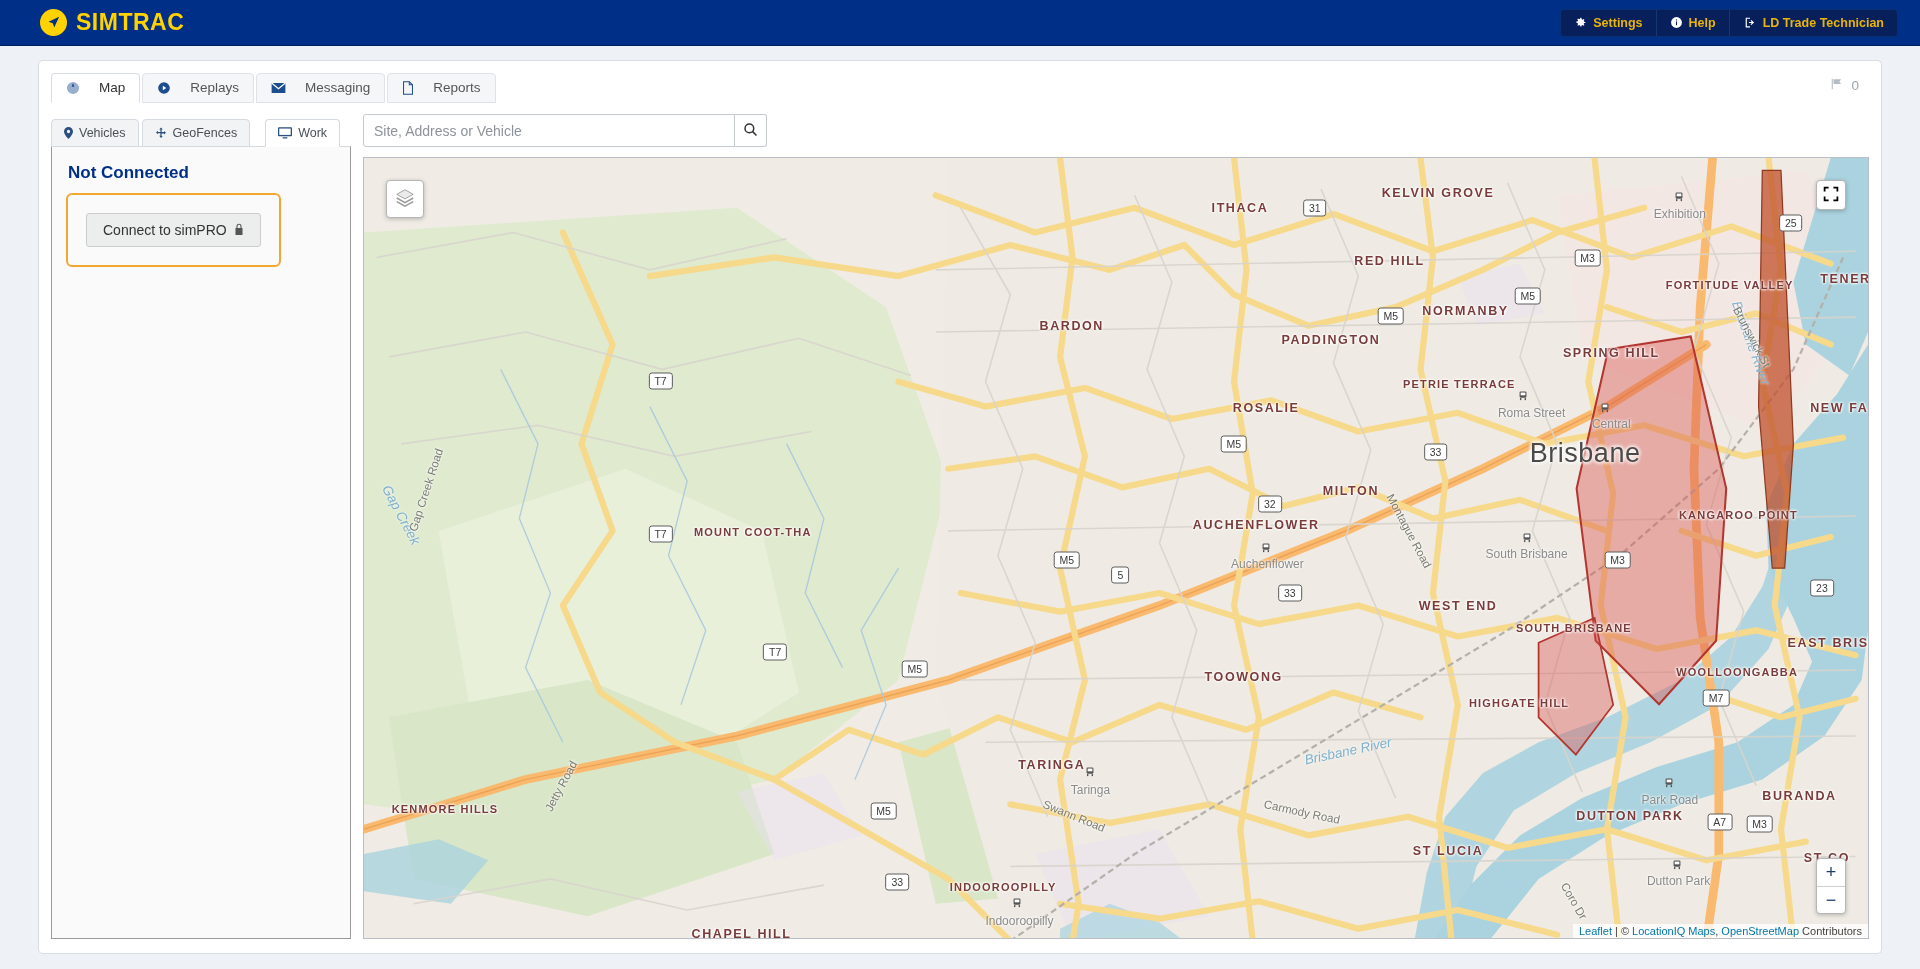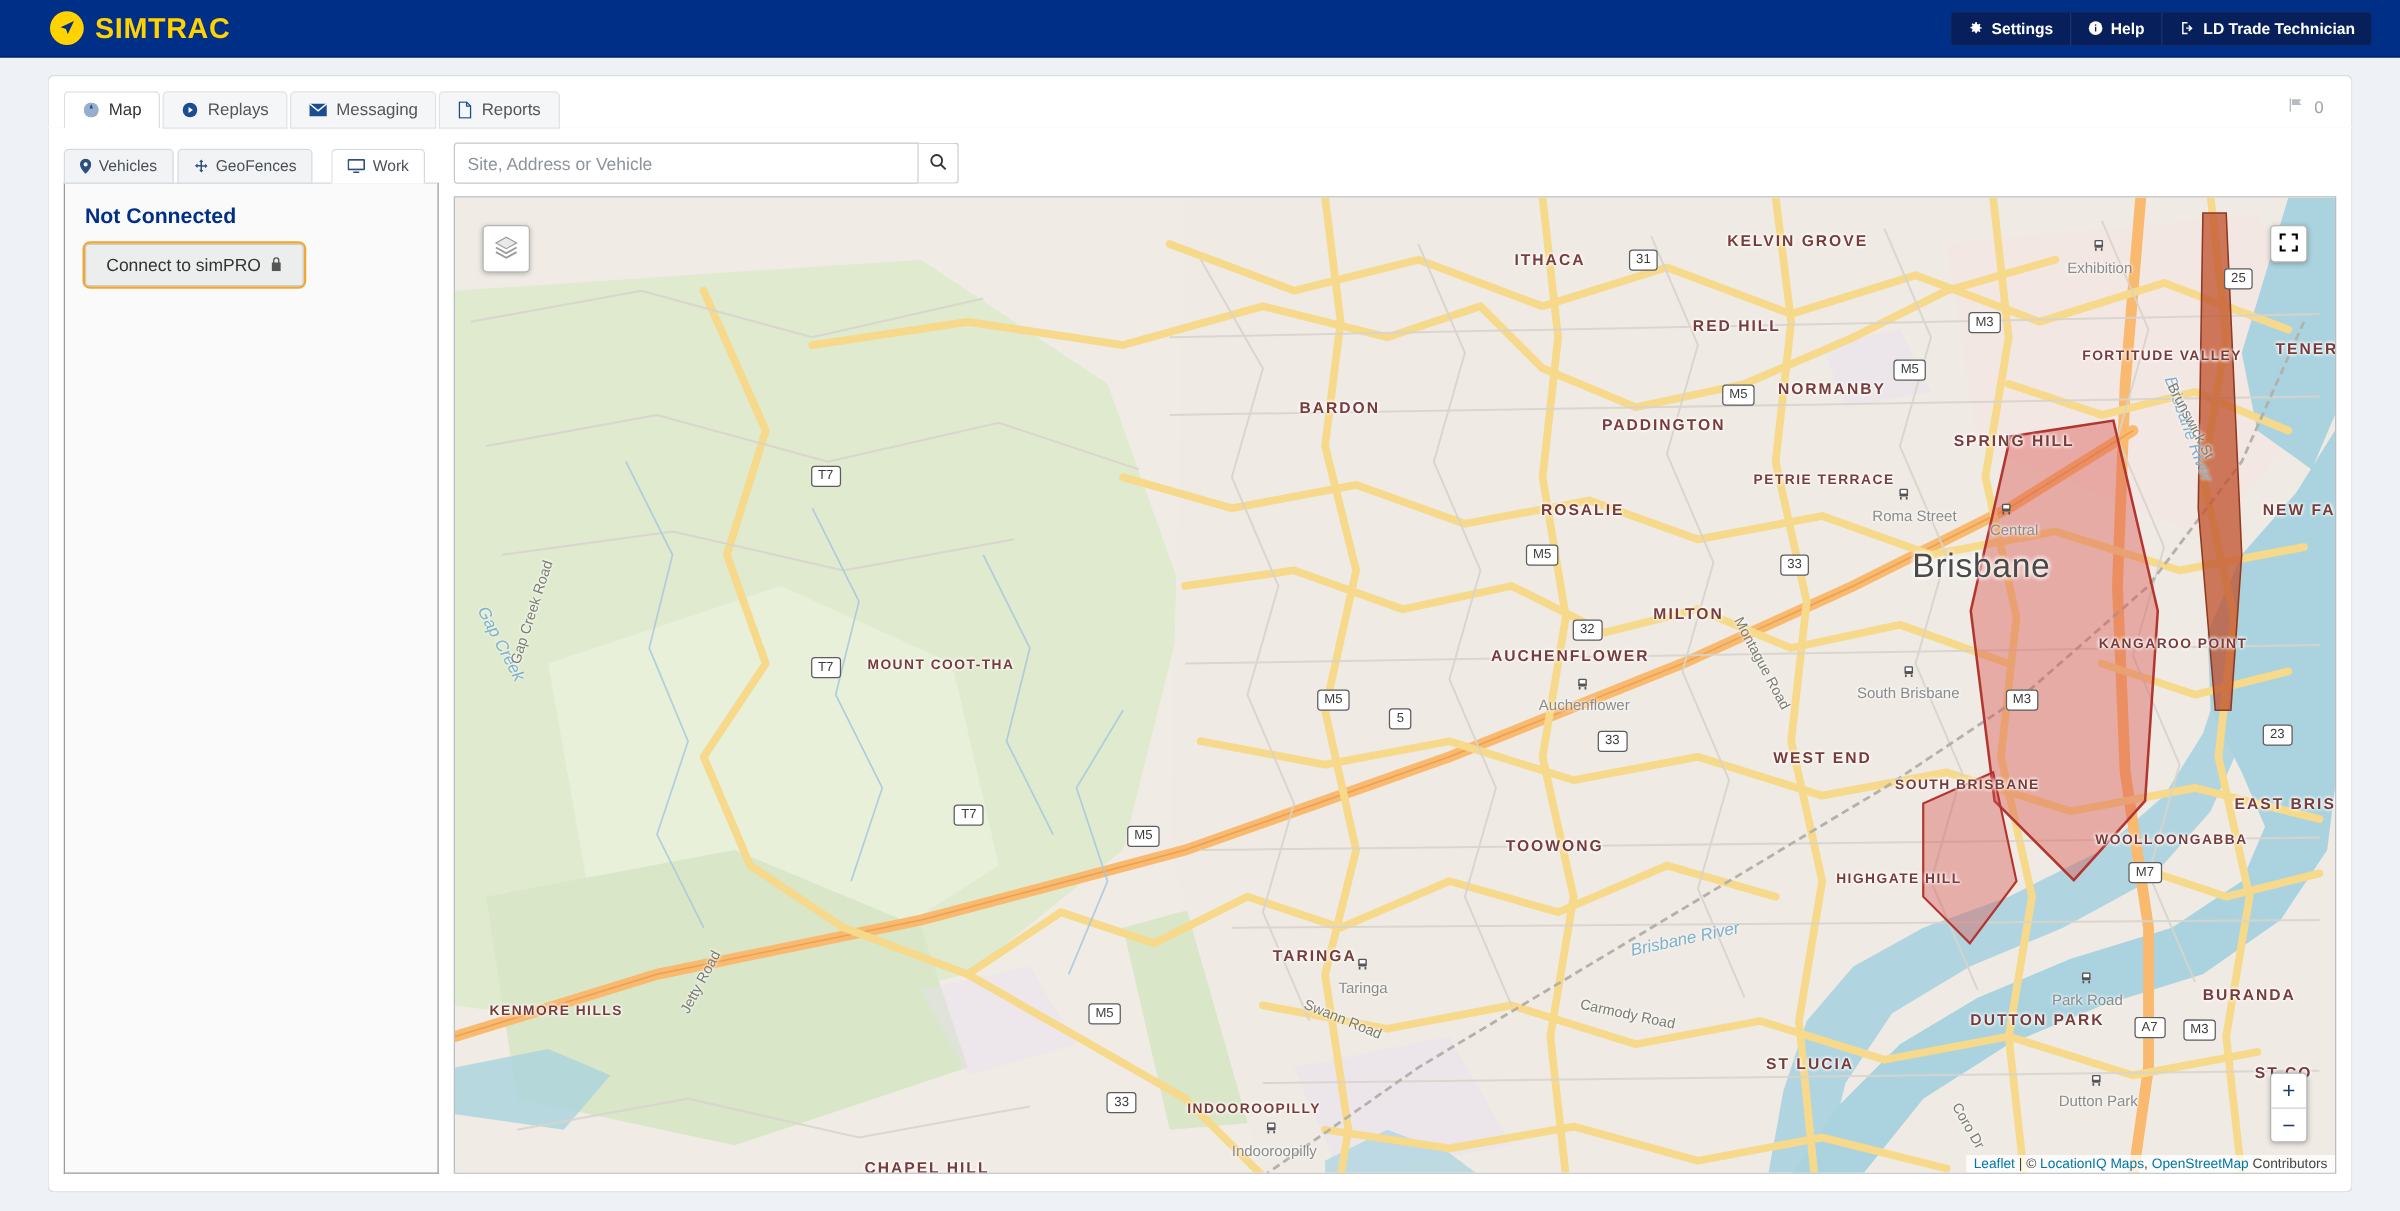--- a/index.html
+++ b/index.html
@@ -41,21 +41,21 @@
   .topnav {
     display: flex;
     background: #07205c;
     border: 1px solid #0b2f73;
     border-radius: 4px;
     overflow: hidden;
   }
   .topnav-item {
     display: flex; align-items: center; gap: 6px;
     padding: 6px 13px;
-    color: #ffffff;
+    color: #eab308;
     font-size: 12.5px;
     font-weight: bold;
     border-right: 1px solid #16376f;
     cursor: pointer;
     white-space: nowrap;
   }
   .topnav-item:last-child { border-right: none; }
   .topnav-item svg { display: block; }
 
   
@@ -70,21 +70,21 @@
     justify-content: space-between;
     background: #fff;
     border: 1px solid #d8dde3;
     border-bottom: none;
     border-radius: 5px 5px 0 0;
     padding: 10px 12px 0 12px;
     height: 42px;
   }
   .tabs { display: flex; align-items: flex-end; height: 100%; }
   .tab {
-    display: flex; align-items: center; gap: 7px;
+    display: flex; align-items: center; gap: 19px;
     padding: 6px 14px 7px 14px;
     font-size: 13.5px;
     color: #555;
     background: #f4f6f8;
     border: 1px solid #dfe3e8;
     border-bottom: 1px solid #dfe3e8;
     border-radius: 4px 4px 0 0;
     margin-right: 2px;
     cursor: pointer;
     position: relative;
@@ -149,21 +149,21 @@
   .not-connected {
     color: #002f87;
     font-size: 17px;
     font-weight: bold;
     margin: 0 0 10px 2px;
   }
   .connect-wrap {
     display: inline-block;
     border: 2px solid #f0a830;
     border-radius: 6px;
-    padding: 0;
+    padding: 18px;
   }
   .connect-btn {
     display: flex; align-items: center; gap: 7px;
     background: #eceded;
     border: 1px solid #ccc;
     border-radius: 3px;
     padding: 8px 16px;
     font-size: 14px;
     color: #333;
     cursor: pointer;

